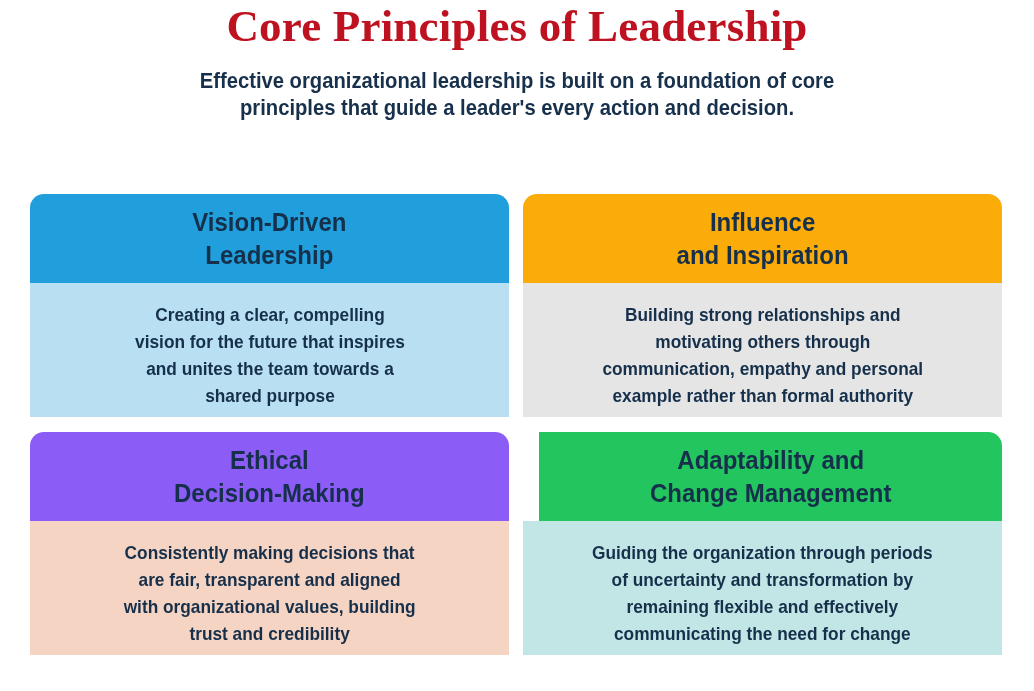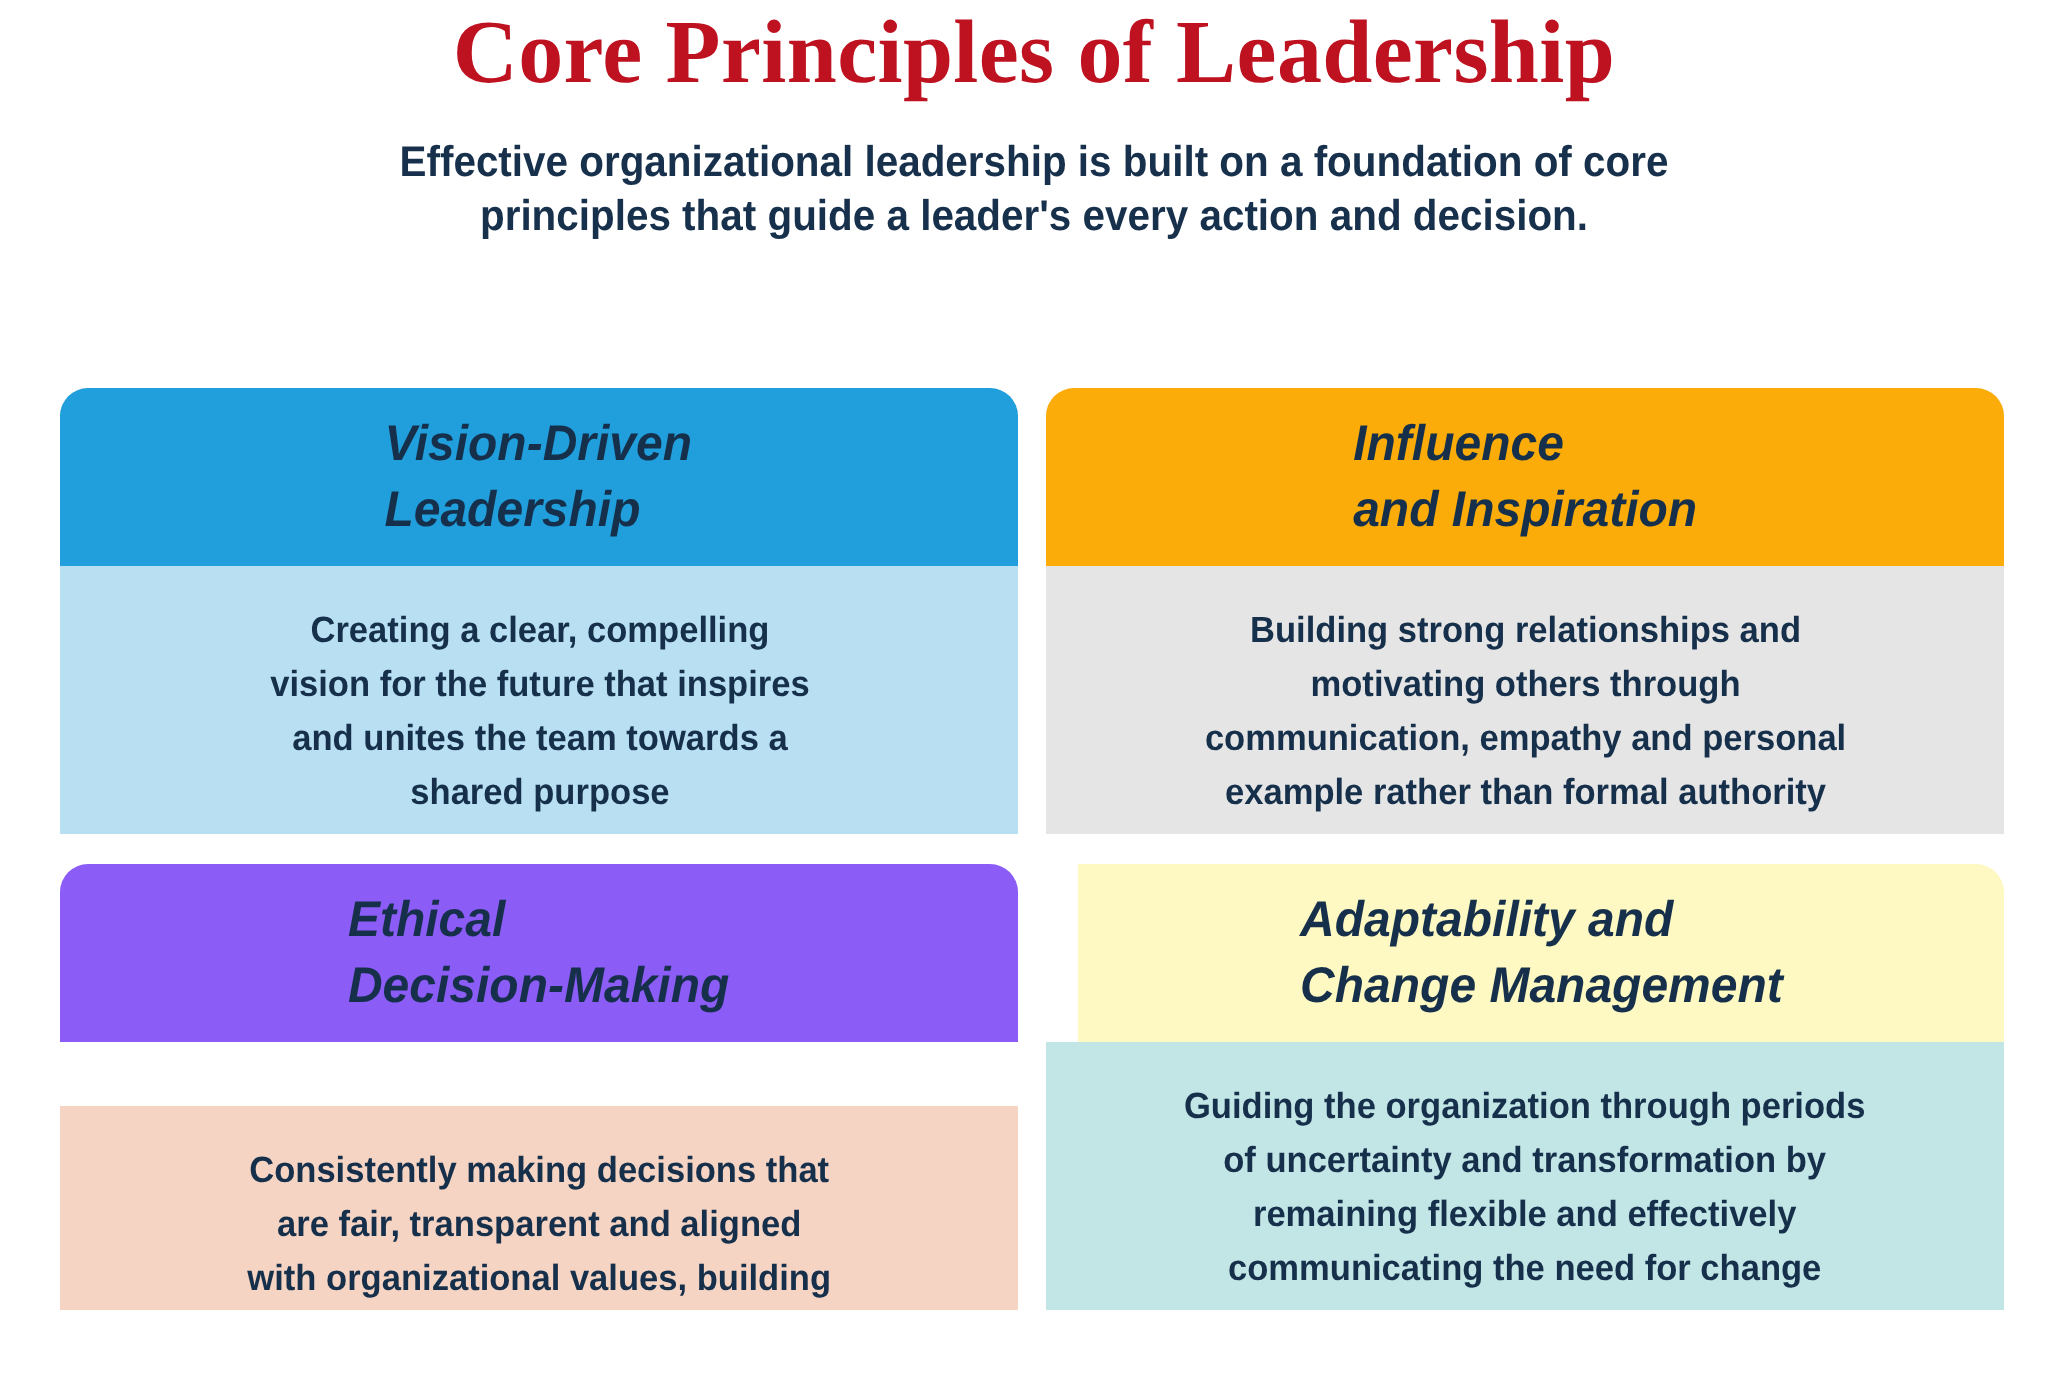--- a/index.html
+++ b/index.html
@@ -79,22 +79,21 @@
     border-radius: 14px 14px 0 0;
     overflow: hidden;
   }
 
   .card-header {
     height: 89px;
     flex: 0 0 89px;
     display: flex;
     align-items: center;
     justify-content: center;
-    text-align: left;
-    font-style: italic;
+    text-align: center;
   }
 
   .card-title {
     margin: 0;
     font-family: "Liberation Sans", sans-serif;
     font-weight: bold;
     font-size: 25px;
     line-height: 33px;
     color: #16304B;
     transform: scaleX(0.96);
@@ -125,21 +124,21 @@
   .card-desc .desc-line { display: block; }
 
   
   .card-vision .card-header { background: #209FDC; }
   .card-vision .card-body   { background: #B8DFF2; }
   
   .card-influence .card-header { background: #FBAC09; }
   .card-influence .card-body   { background: #FCE4B5; }
   
   .card-ethical .card-header { background: #E5662A; }
-  .card-ethical .card-body   { background: #F6D4C3; margin-top: 32px; }
+  .card-ethical .card-body   { background: #F6D4C3; }
   
   .card-adaptability .card-header { background: #2BABB1; }
   .card-adaptability .card-body   { background: #C2E5E6; }
 </style>
 </head>
 <body>
 
 <div id="infographic" style="background: rgb(255, 255, 255);">
 
   <div class="header-block">
@@ -198,21 +197,21 @@
         <p class="card-desc">
           <span class="desc-line">Consistently making decisions that</span>
           <span class="desc-line">are fair, transparent and aligned</span>
           <span class="desc-line">with organizational values, building</span>
           <span class="desc-line">trust and credibility</span>
         </p>
       </div>
     </div>
 
     <div class="card card-adaptability">
-      <div class="card-header" style="background: #fef9c3; margin-left: 16px;">
+      <div class="card-header" style="background: #22c55e; margin-left: 16px;">
         <h2 class="card-title">
           <span class="title-line">Adaptability and</span>
           <span class="title-line">Change Management</span>
         </h2>
       </div>
       <div class="card-body" style="background: rgb(194, 229, 230);">
         <p class="card-desc">
           <span class="desc-line">Guiding the organization through periods</span>
           <span class="desc-line">of uncertainty and transformation by</span>
           <span class="desc-line">remaining flexible and effectively</span>

